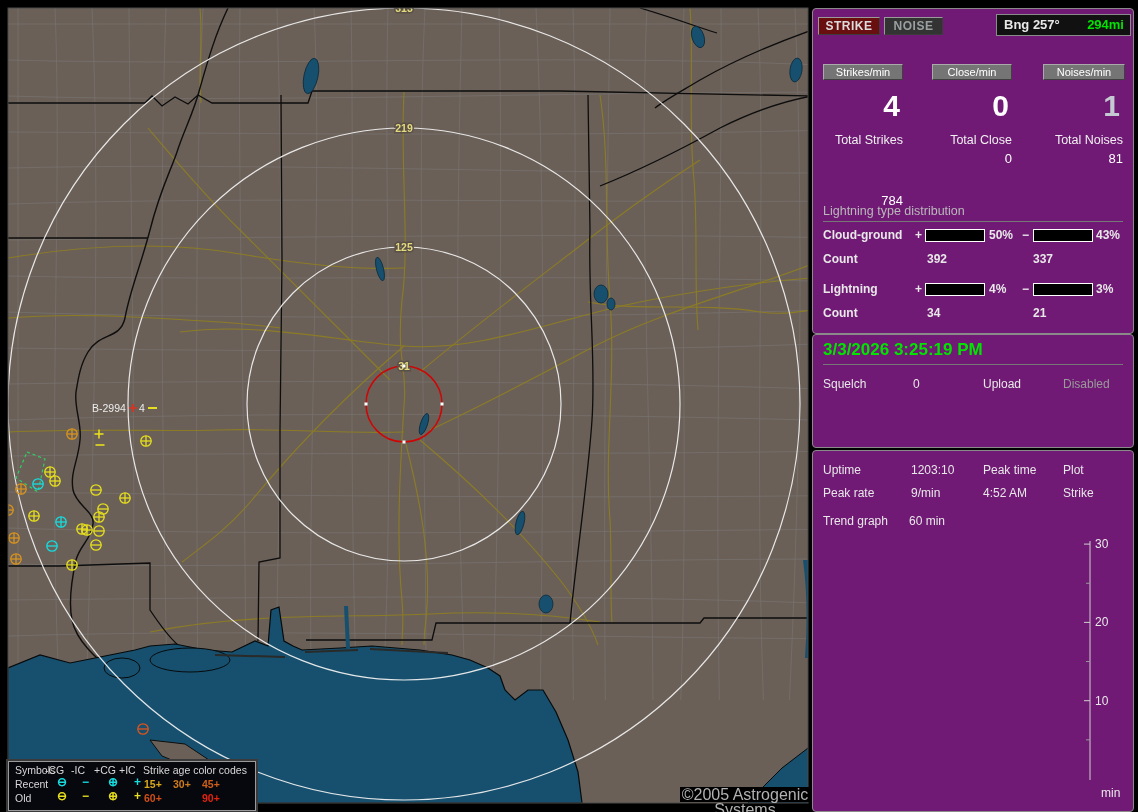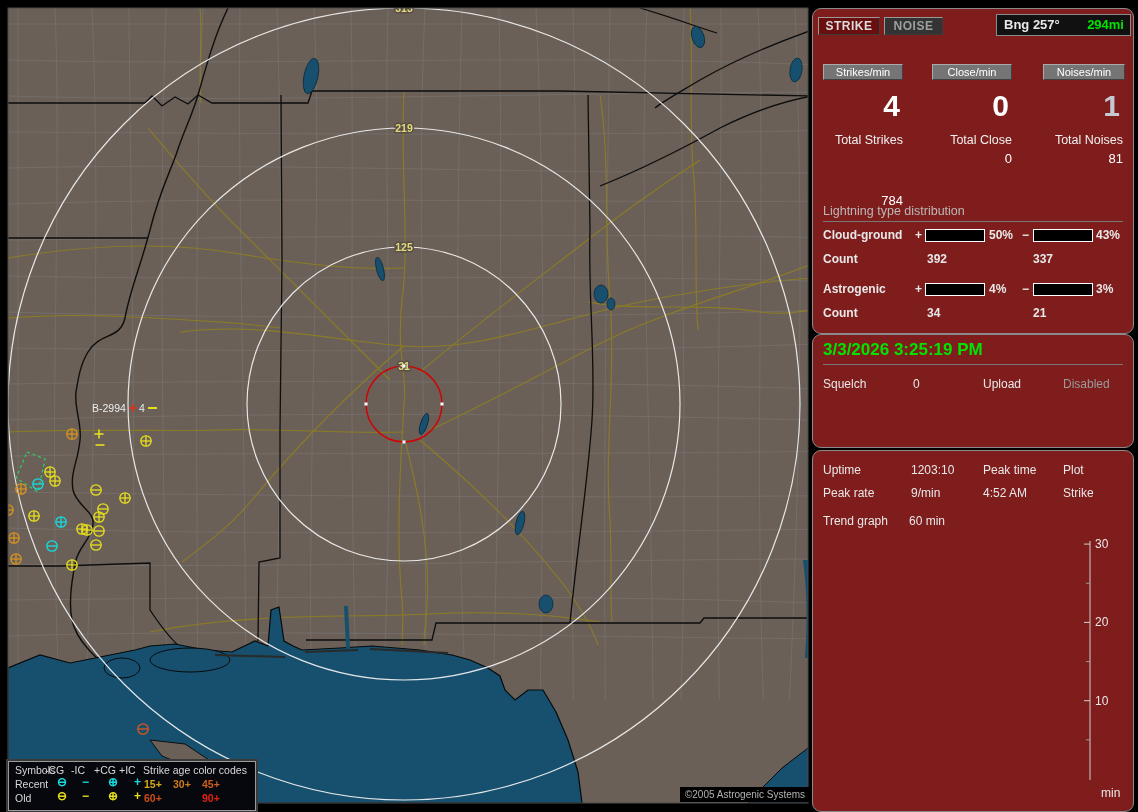--- a/index.html
+++ b/index.html
@@ -1,39 +1,39 @@
 <!DOCTYPE html>
 <html><head>
 <meta charset="utf-8">
 <style>
   html,body{margin:0;padding:0;background:#000;}
   #root{position:relative;width:1138px;height:812px;background:#000;overflow:hidden;
         font-family:"Liberation Sans",sans-serif;color:#e8e8e8;font-size:12px;}
   .abs{position:absolute;}
-  .panel{position:absolute;background:#7f1d1d;border:1px solid #8a8a8a;border-radius:9px;}
+  .panel{position:absolute;background:#701a75;border:1px solid #8a8a8a;border-radius:4px;}
   .chipbtn{display:inline-block;text-align:center;font-weight:bold;font-size:12px;
            border:1px solid #9a9a9a;border-right-color:#3c3c3c;border-bottom-color:#3c3c3c;
            padding:1px 0;}
   .graybtn{background:#757575;color:#fff;font-size:11px;text-align:center;
            border-top:1px solid #aaa;border-left:1px solid #aaa;
            border-bottom:1px solid #404040;border-right:1px solid #404040;padding:1px 0;}
   .bignum{font-size:30px;font-weight:bold;text-align:right;letter-spacing:1px;}
   .tlabel{font-size:12.5px;text-align:right;color:#f0f0f0;}
   .tval{font-size:13px;text-align:right;color:#fff;}
   .secTitle{color:#b9b9b9;font-size:12.5px;border-bottom:1px solid #777;padding-bottom:3px;}
   .b{font-weight:bold;}
   .bar{position:absolute;width:58px;height:11px;border:1px solid #fff;background:#000;}
   .bar .fill{height:100%;width:0;}
   .dt{color:#00e400;font-size:17px;font-weight:bold;border-bottom:1px solid #777;padding-bottom:4px;}
   .krow span{position:absolute;white-space:nowrap;}
   #legendbox{position:absolute;left:8px;top:761px;width:246px;height:48px;background:#07070e;
              border:1px solid #9a9a9a;box-shadow:0 0 0 2px #3a3a3a;font-size:10.5px;z-index:5;}
   #legendbox span{position:absolute;white-space:nowrap;}
   #copyright{position:absolute;left:680px;top:787px;width:130px;height:15px;background:#000;
-             color:#b2b2b2;font-size:10px;text-align:center;z-index:5;line-height:15px;}
+             color:#b2b2b2;font-size:16px;text-align:center;z-index:5;line-height:15px;}
 </style>
 </head>
 <body>
 
 <div id="root">
 
   <svg id="mapsvg" width="812" height="812" viewBox="0 0 812 812" style="position:absolute;left:0;top:0;">
     <defs>
       <clipPath id="mapclip">
           <rect x="8" y="8" width="800" height="795"></rect>
@@ -339,21 +339,21 @@
       <span class="bar" style="left:220px;top:1px;"><span class="fill" style="width: 43%; background: rgb(166, 205, 238);"></span></span>
       <span class="abs b" style="left:283px;">43%</span>
     </div>
     <div class="abs" style="left:0;top:243px;width:320px;height:14px;">
       <span class="abs b" style="left:10px;">Count</span>
       <span class="abs b" style="left:114px;">392</span>
       <span class="abs b" style="left:220px;">337</span>
     </div>
 
     <div class="abs" style="left:0;top:273px;width:320px;height:14px;">
-      <span class="abs b" style="left:10px;">Astrogenic</span>
+      <span class="abs b" style="left:10px;">Lightning</span>
       <span class="abs b" style="left:102px;">+</span>
       <span class="bar" style="left:112px;top:1px;"><span class="fill" style="width: 9%; background: rgb(239, 143, 195);"></span></span>
       <span class="abs b" style="left:176px;">4%</span>
       <span class="abs b" style="left:209px;">−</span>
       <span class="bar" style="left:220px;top:1px;"><span class="fill" style="width: 7%; background: rgb(94, 204, 68);"></span></span>
       <span class="abs b" style="left:283px;">3%</span>
     </div>
     <div class="abs" style="left:0;top:297px;width:320px;height:14px;">
       <span class="abs b" style="left:10px;">Count</span>
       <span class="abs b" style="left:114px;">34</span>

